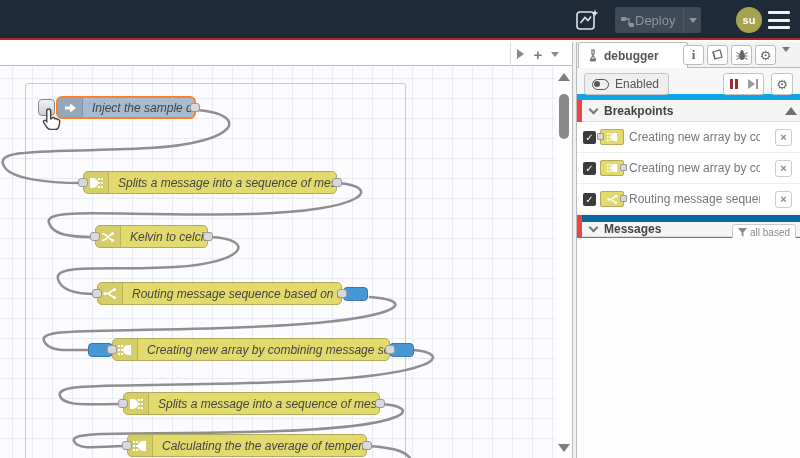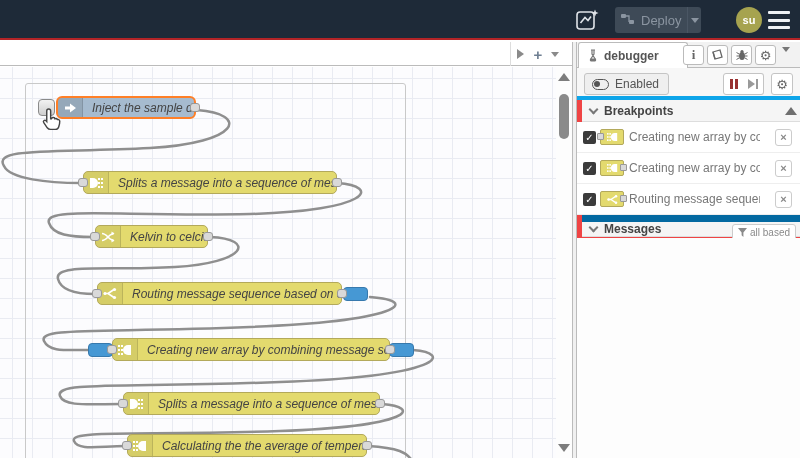--- a/index.html
+++ b/index.html
@@ -6,21 +6,21 @@
   html,body { width:800px; height:458px; overflow:hidden;
     font-family:"Liberation Sans", sans-serif; background:#fff; }
   .app { position:relative; width:800px; height:458px; }
 
   
   .header { position:absolute; left:0; top:0; width:800px; height:40px;
     background:#1e2a38; border-bottom:2px solid #b32427; }
   .hdr-ai { position:absolute; left:575px; top:8px; width:25px; height:25px; }
   .deploy-group { position:absolute; left:615px; top:7px; width:86px; height:26px;
     background:#3e4a57; border-radius:3px; display:flex; align-items:center; }
-  .deploy-main { display:flex; align-items:flex-start; gap:6px; padding:0 6px; flex:1; }
+  .deploy-main { display:flex; align-items:flex-end; padding:0 6px; flex:1; }
   .deploy-label { color:#8b95a1; font-size:13px; }
   .deploy-caret { width:18px; height:100%; display:flex; align-items:center; justify-content:center;
     border-left:1px solid #4a5664; }
   .caret-down { width:0; height:0; border-left:4px solid transparent;
     border-right:4px solid transparent; border-top:5px solid #8b95a1; }
   .avatar { position:absolute; left:736px; top:7px; width:26px; height:26px; border-radius:50%;
     background:#a6a34f; color:#fff; font-size:11px; font-weight:bold;
     display:flex; align-items:center; justify-content:center; }
   .burger { position:absolute; left:768px; top:11px; width:22px; height:18px;
     display:flex; flex-direction:column; justify-content:space-between; cursor:pointer; }
@@ -86,21 +86,21 @@
   .sb-tab { position:absolute; left:1px; top:0; width:110px; height:26px; background:#fff;
     border:1px solid #bbb; border-bottom:none; border-radius:3px 3px 0 0;
     display:flex; align-items:center; gap:5px; padding:0 8px; cursor:pointer; }
   .sb-tab-label { font-size:12px; font-weight:bold; color:#555; }
   .sb-iconbtn { position:absolute; top:3px; width:21px; height:20px; background:#fff;
     border:1px solid #bbb; border-radius:3px; display:flex; align-items:center;
     justify-content:center; color:#666; cursor:pointer; }
   .sb-caret { position:absolute; left:205px; top:10px; cursor:pointer; }
 
   .sb-toolbar { position:absolute; left:0; top:26px; width:223px; height:32px; background:#f7f7f7;
-    border-bottom:4px solid #0ea5e9; }
+    border-bottom:6px solid #0ea5e9; }
   .btn-enabled { position:absolute; left:7px; top:5px; height:22px; padding:0 9px 0 7px;
     background:#efefef; border:1px solid #c4c4c4; border-radius:3px;
     display:flex; align-items:center; gap:6px; cursor:pointer; }
   .btn-enabled .lbl { font-size:12px; color:#555; }
   .toggle-ic { width:17px; height:11px; border:1.5px solid #555; border-radius:6px; position:relative; }
   .toggle-ic::after { content:""; position:absolute; left:1px; top:1px; width:6px; height:6px;
     border-radius:50%; background:#555; }
   .btn-pause { position:absolute; left:146px; top:5px; width:21px; height:22px; background:#fff;
     border:1px solid #c4c4c4; border-radius:3px 0 0 3px; display:flex; align-items:center;
     justify-content:center; gap:2px; cursor:pointer; }

